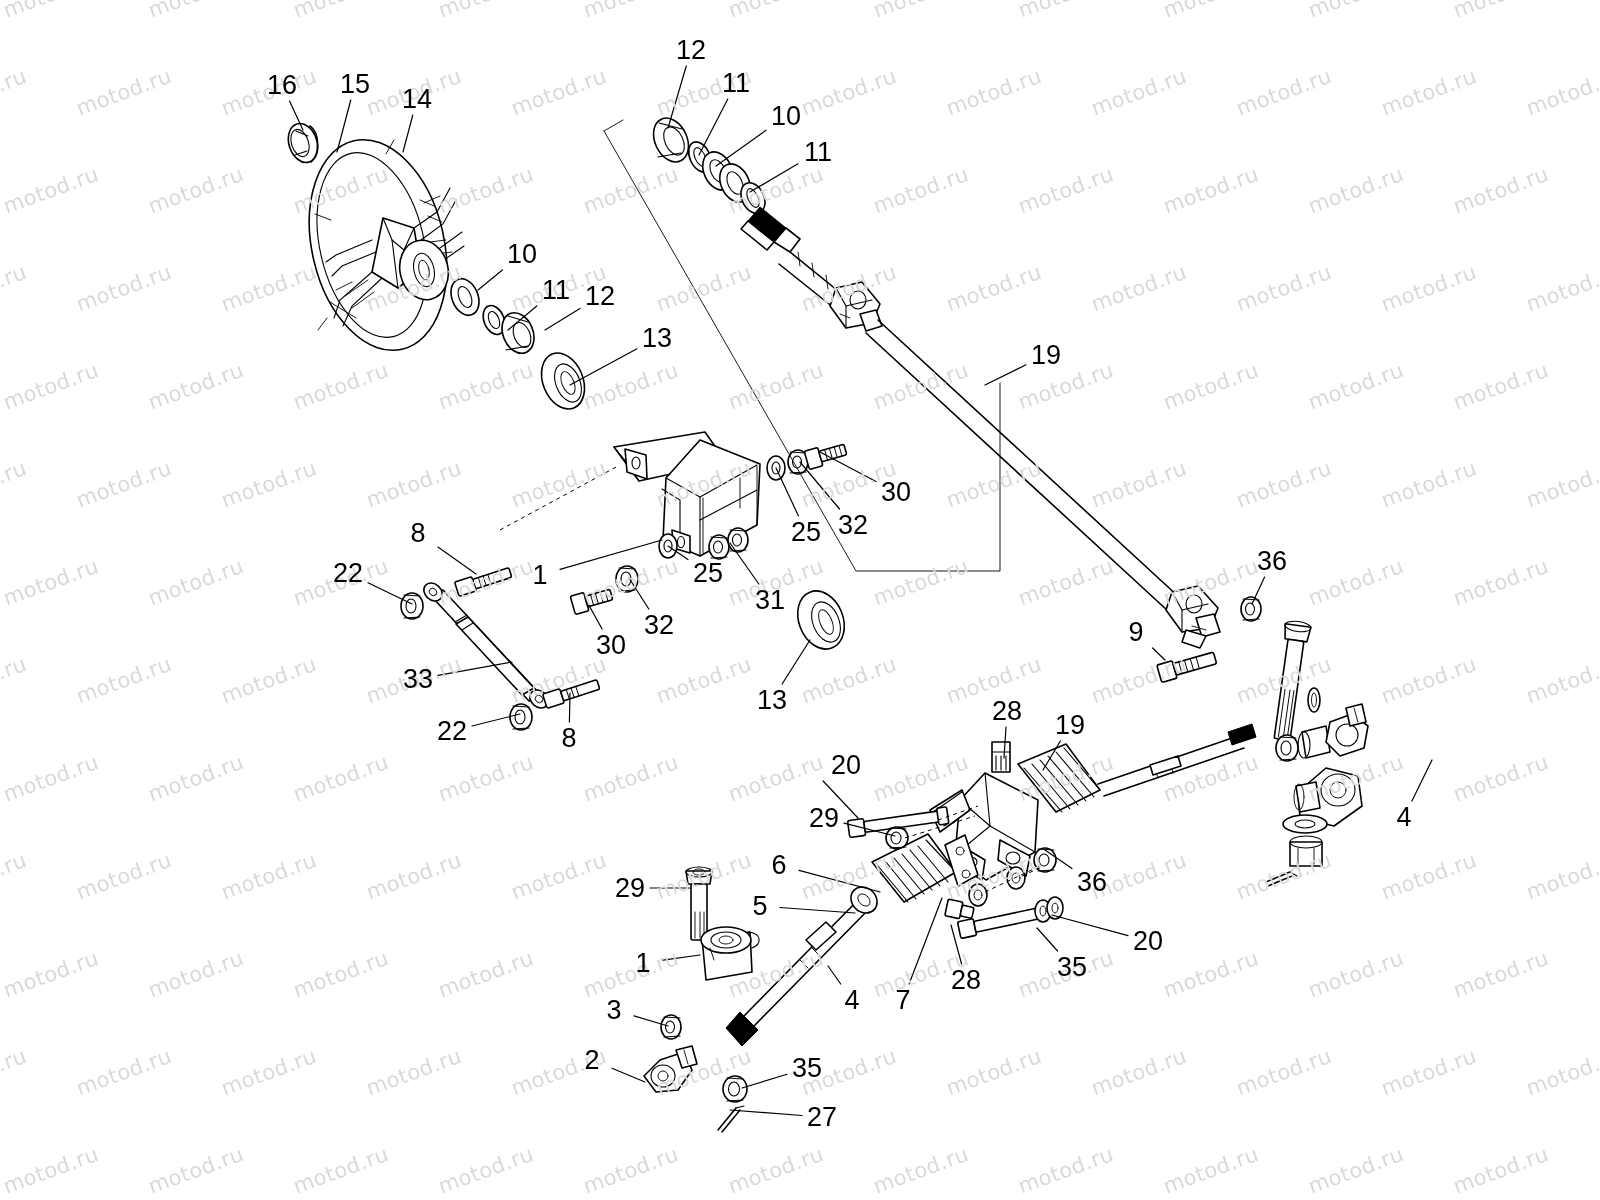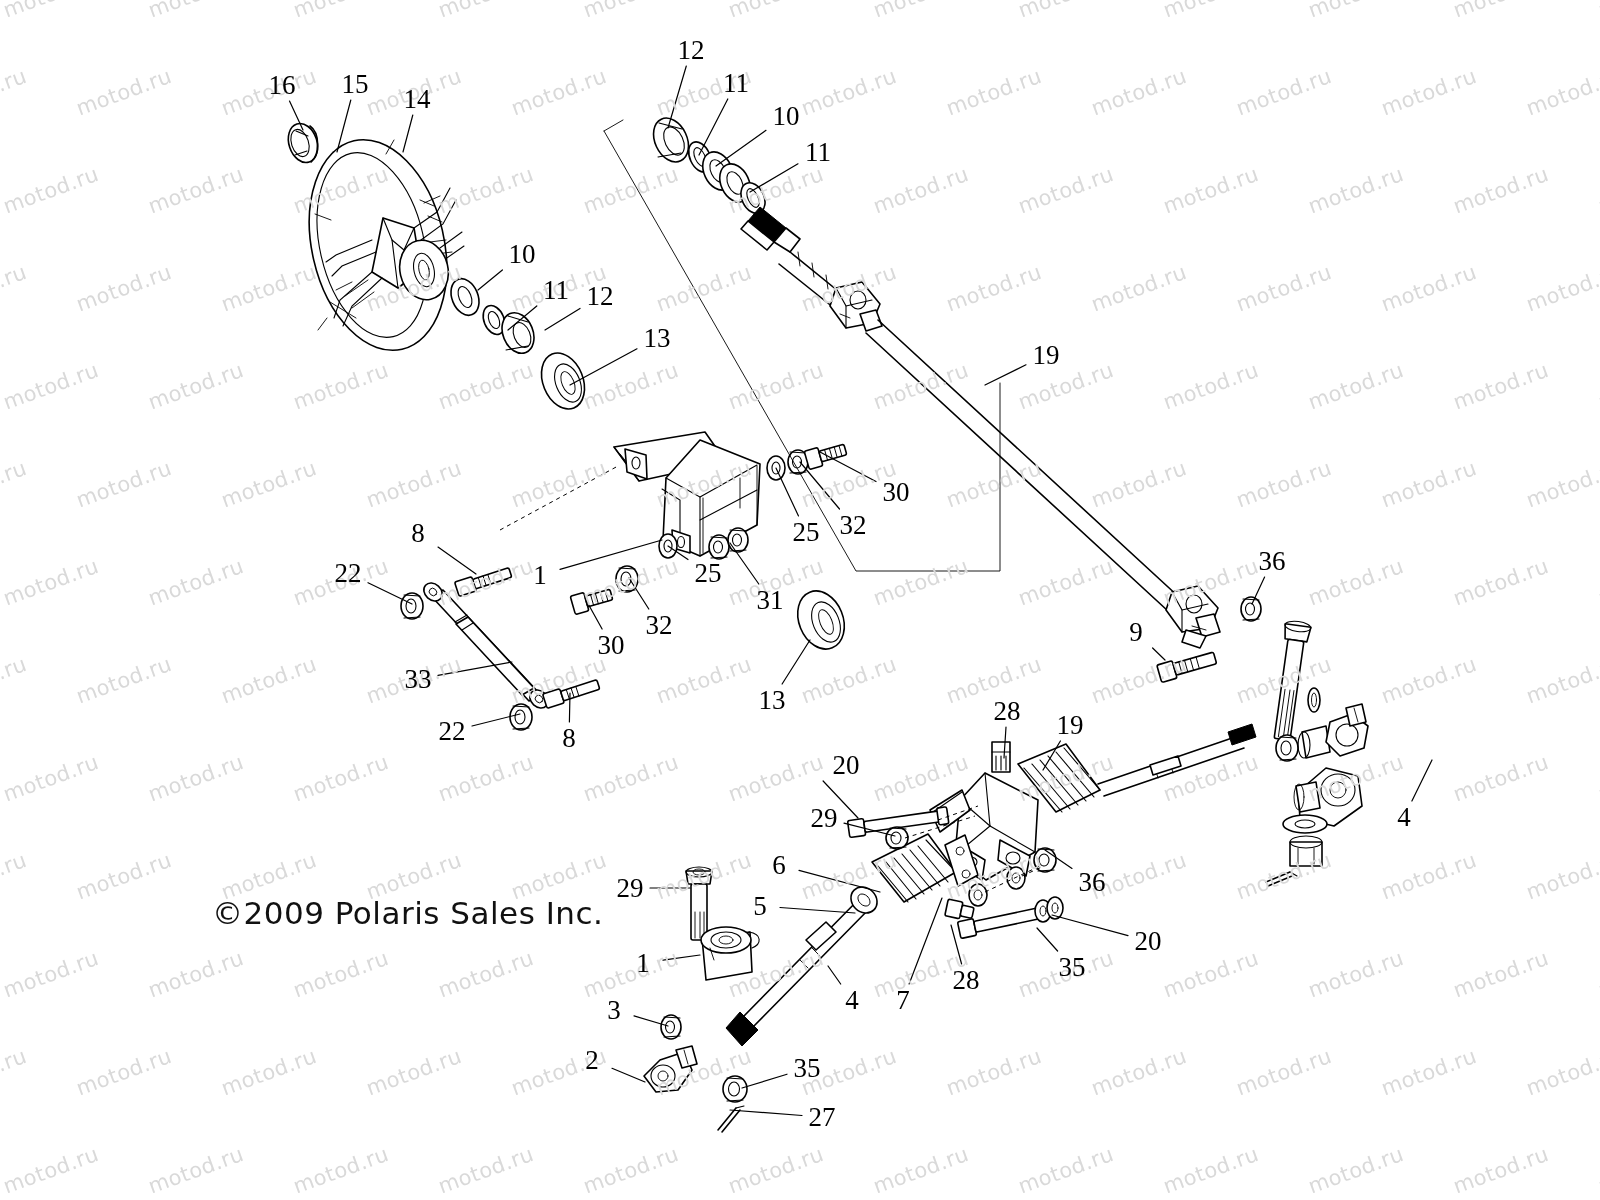--- a/index.html
+++ b/index.html
@@ -11,21 +11,21 @@
   #watermark{position:absolute;left:0;top:0;width:1600px;height:1200px;
              pointer-events:none;z-index:5;}
   #watermark .wm{position:absolute;color:#d9d9d9;font-size:21px;
                  font-family:"DejaVu Sans", sans-serif;letter-spacing:.4px;
                  transform:rotate(-20deg);transform-origin:0 0;white-space:nowrap;}
 
   
   #art{position:absolute;left:0;top:0;width:1600px;height:1200px;z-index:2;}
   #labels{position:absolute;left:0;top:0;width:1600px;height:1200px;z-index:8;}
 
-  .lbl{position:absolute;font-family:Liberation Serif, serif;
+  .lbl{position:absolute;font-family:Liberation Sans, sans-serif;
        font-size:27px;color:#000;line-height:1;white-space:nowrap;
        transform:translate(-50%,-50%);}
 
   .copy{position:absolute;font-family:"DejaVu Sans", sans-serif;
         font-size:31px;color:#111;white-space:nowrap;z-index:8;letter-spacing:.5px;}
 </style>
 </head>
 <body>
 
 <div id="stage">
@@ -746,15 +746,14 @@
       <div class="lbl" style="left: 611px; top: 645px;">30</div>
       <div class="lbl" style="left: 770px; top: 600px;">31</div>
       <div class="lbl" style="left: 853px; top: 525px;">32</div>
       <div class="lbl" style="left: 659px; top: 625px;">32</div>
       <div class="lbl" style="left: 418px; top: 679px;">33</div>
       <div class="lbl" style="left: 966px; top: 980px;">28</div>
       <div class="lbl" style="left: 1072px; top: 967px;">35</div>
       <div class="lbl" style="left: 1092px; top: 882px;">36</div>
     </div>
 
-  <div class="copy" style="left:212px; top:895px;">©2009 Polaris Sales Inc.</div>
 
 </div>
 
 </body></html>

